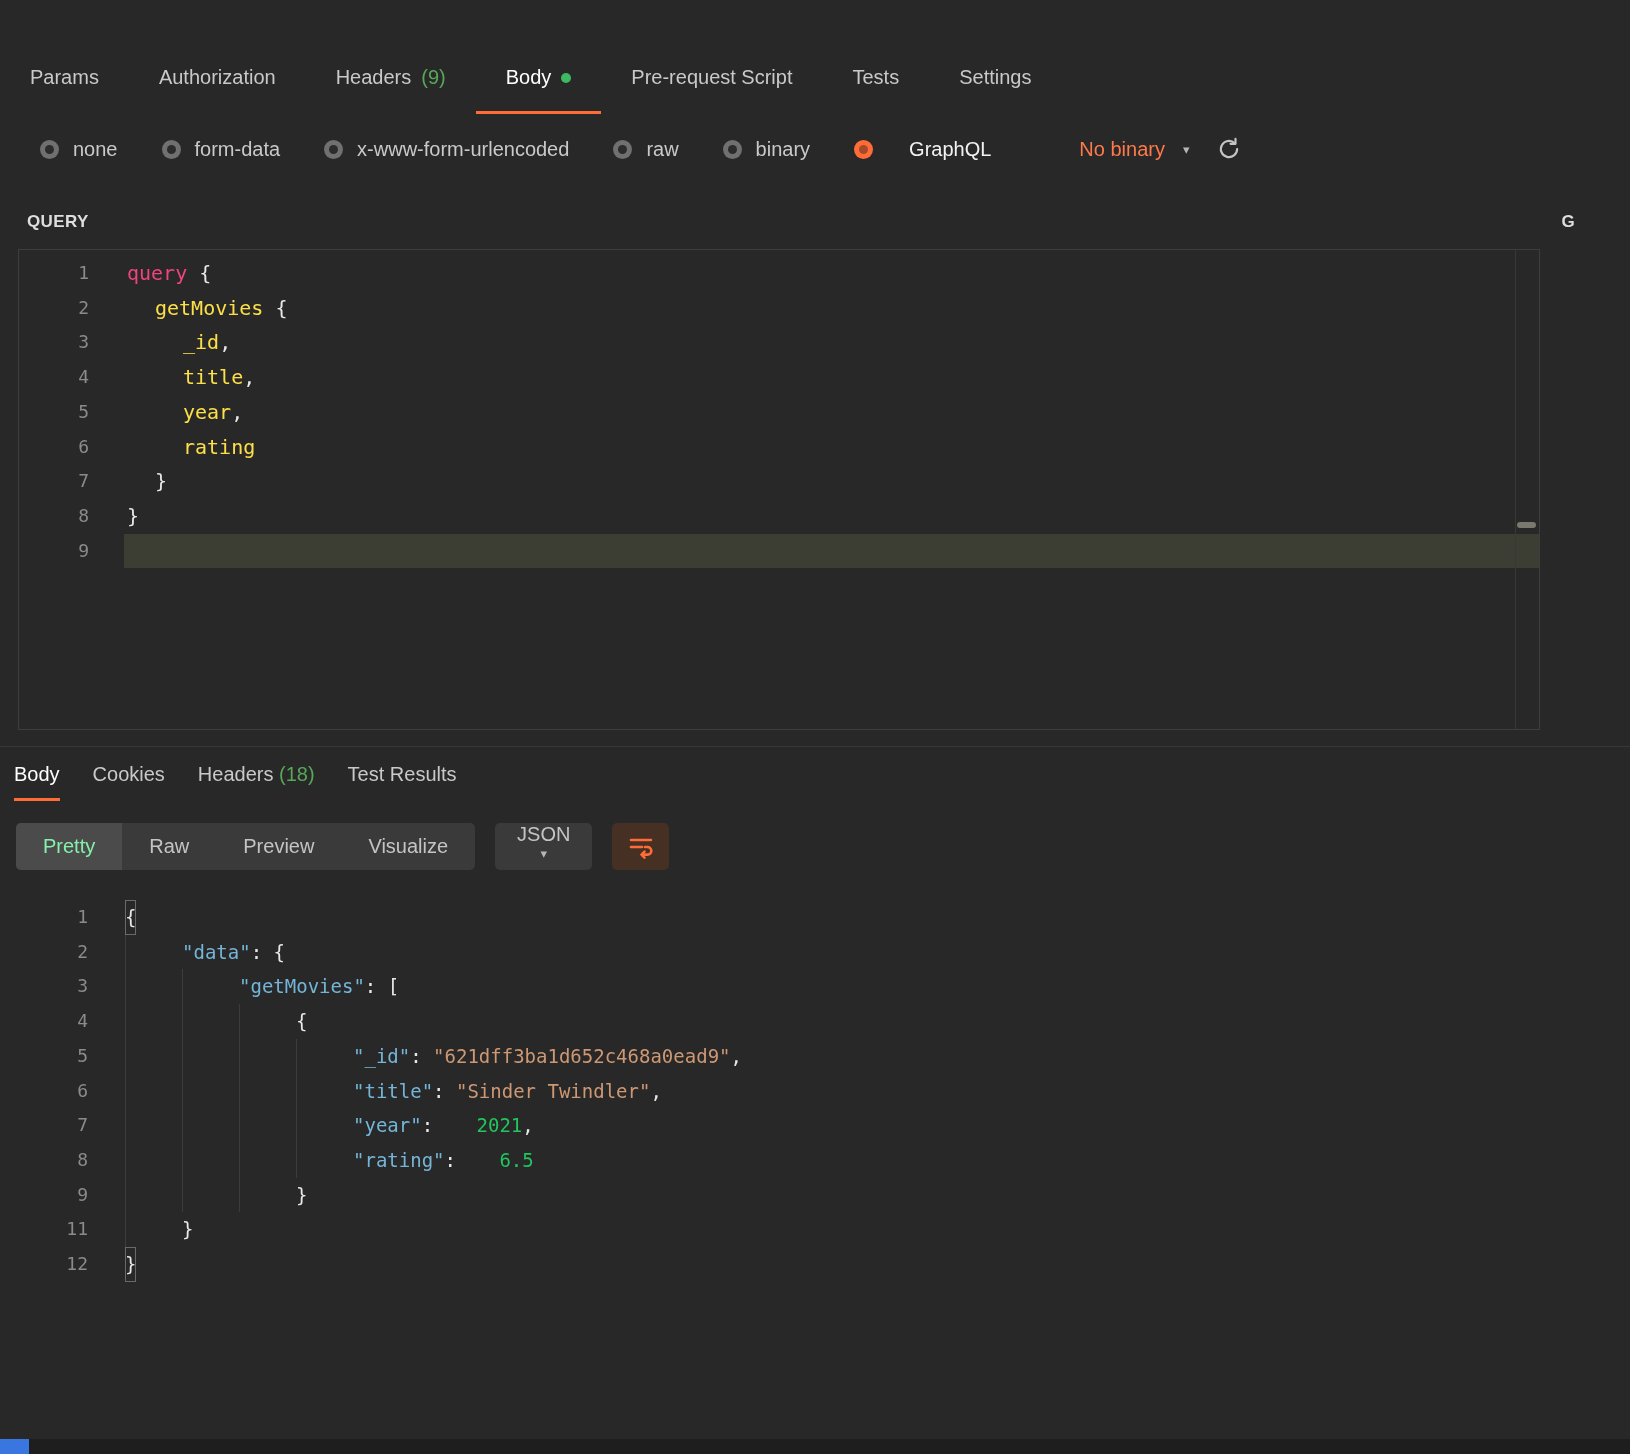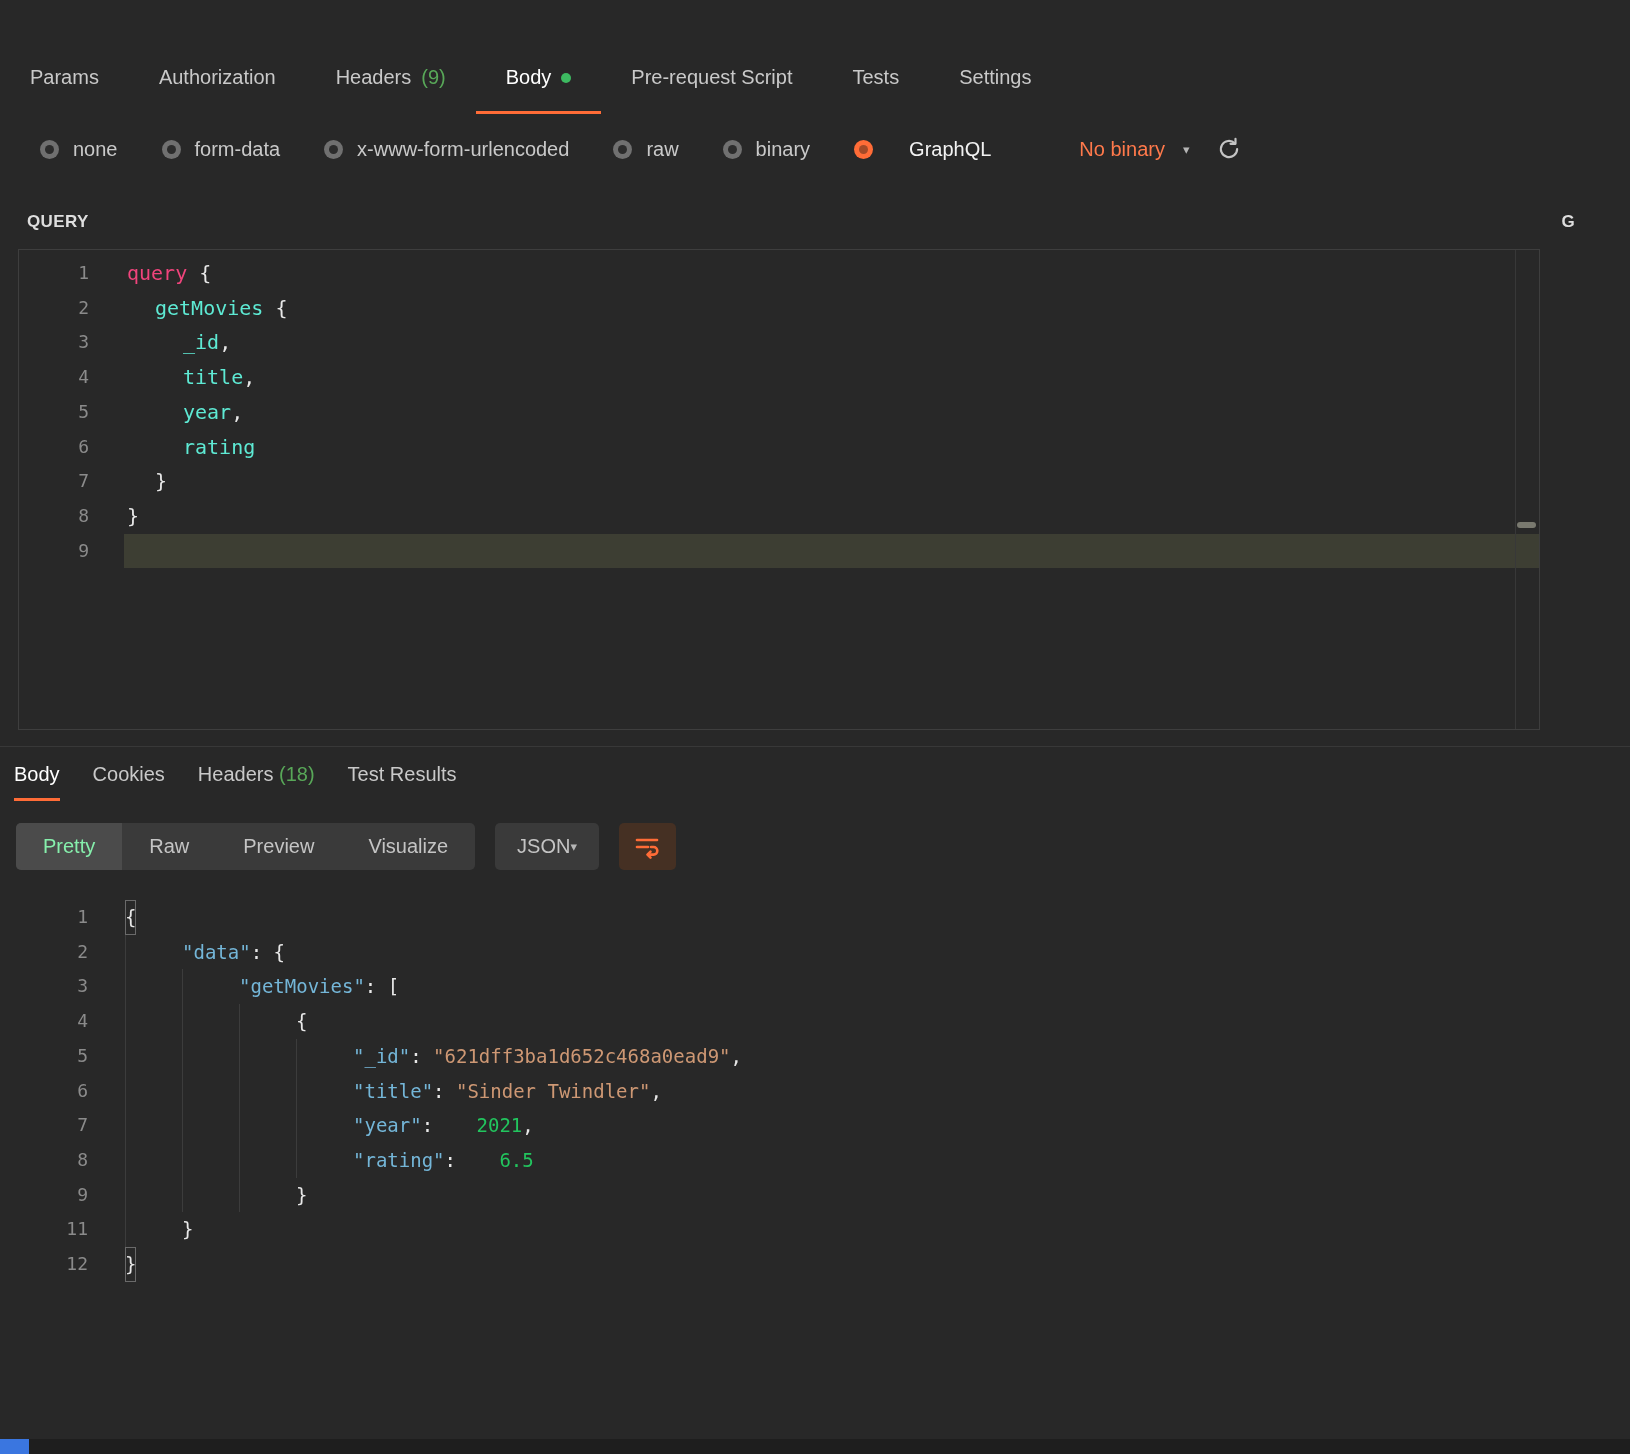--- a/index.html
+++ b/index.html
@@ -38,21 +38,21 @@
             border:1px solid #3e3e3e; padding-top:6px;
             font-family:"DejaVu Sans Mono", monospace; }
 
   .cline { display:flex; line-height:34.7px; font-size:20px; }
   .ln { flex:0 0 70px; text-align:right; color:#8b8b8b; font-size:18px; }
   .cbody { flex:1 1 auto; display:flex; margin-left:35px; padding-left:3px; white-space:pre; }
   .hl .cbody { background:#3d3e33; }
   .ig { flex:0 0 auto; align-self:stretch; }
   .guide { border-left:1px solid #3c3c3c; }
   .tk.kw  { color:#f0447c; }
-  .tk.fld { color:#5eead4; }
+  .tk.fld { color:#fde047; }
   .tk.pn  { color:#e8e8e8; }
   .tk.key { color:#74b6d8; }
   .tk.str { color:#ce9874; }
   .tk.num { color:#22c55e;margin-left:32px; }
   .tk.mb  { box-shadow:inset 0 0 0 1px #6a6a6a; }
 
   .sbline { position:absolute; top:0; right:23px; width:1px; height:100%; background:#383838; }
   .thumb { position:absolute; right:3px; top:272px; width:19px; height:6px; border-radius:3px; background:#79796f; }
 
   
@@ -60,21 +60,21 @@
   .rtabs { display:flex; gap:33px; padding:16px 0 0 14px; }
   .rtab2 { padding-bottom:12px; font-size:20px; color:#c9c9c9;
            border-bottom:3px solid transparent; cursor:pointer; }
   .rtab2.active { color:#ffffff; border-bottom-color:#ff6c37; }
 
   .prettyrow { display:flex; gap:20px; margin:22px 0 0 16px; height:47px; }
   .segs { display:flex; background:#3a3a3a; border-radius:5px; overflow:hidden; }
   .seg { display:flex; align-items:center; padding:0 27px; font-size:20px; color:#c4c4c4; cursor:pointer; }
   .seg.active { background:#4b4b4b; color:#86efac; }
   .jsonsel { display:flex; align-items:center; background:#3a3a3a; border-radius:5px;
-             padding:0 22px; font-size:20px; color:#c4c4c4; cursor:pointer; }
+             padding:0 22px; font-size:20px; color:#c4c4c4; cursor:pointer;flex-direction:column; }
   .wrapbtn { width:57px; background:#453023; border-radius:5px;
              display:flex; align-items:center; justify-content:center; cursor:pointer; }
 
   .respcode { margin-top:30px; font-family:"DejaVu Sans Mono", monospace; }
   .respcode .cline { font-size:19px; }
   .respcode .ln { flex:0 0 88px; }
   .respcode .cbody { margin-left:37px; padding-left:0; }
 
   
   .bottom { position:absolute; left:0; bottom:0; width:100%; height:15px; background:#1e1e1e; }

